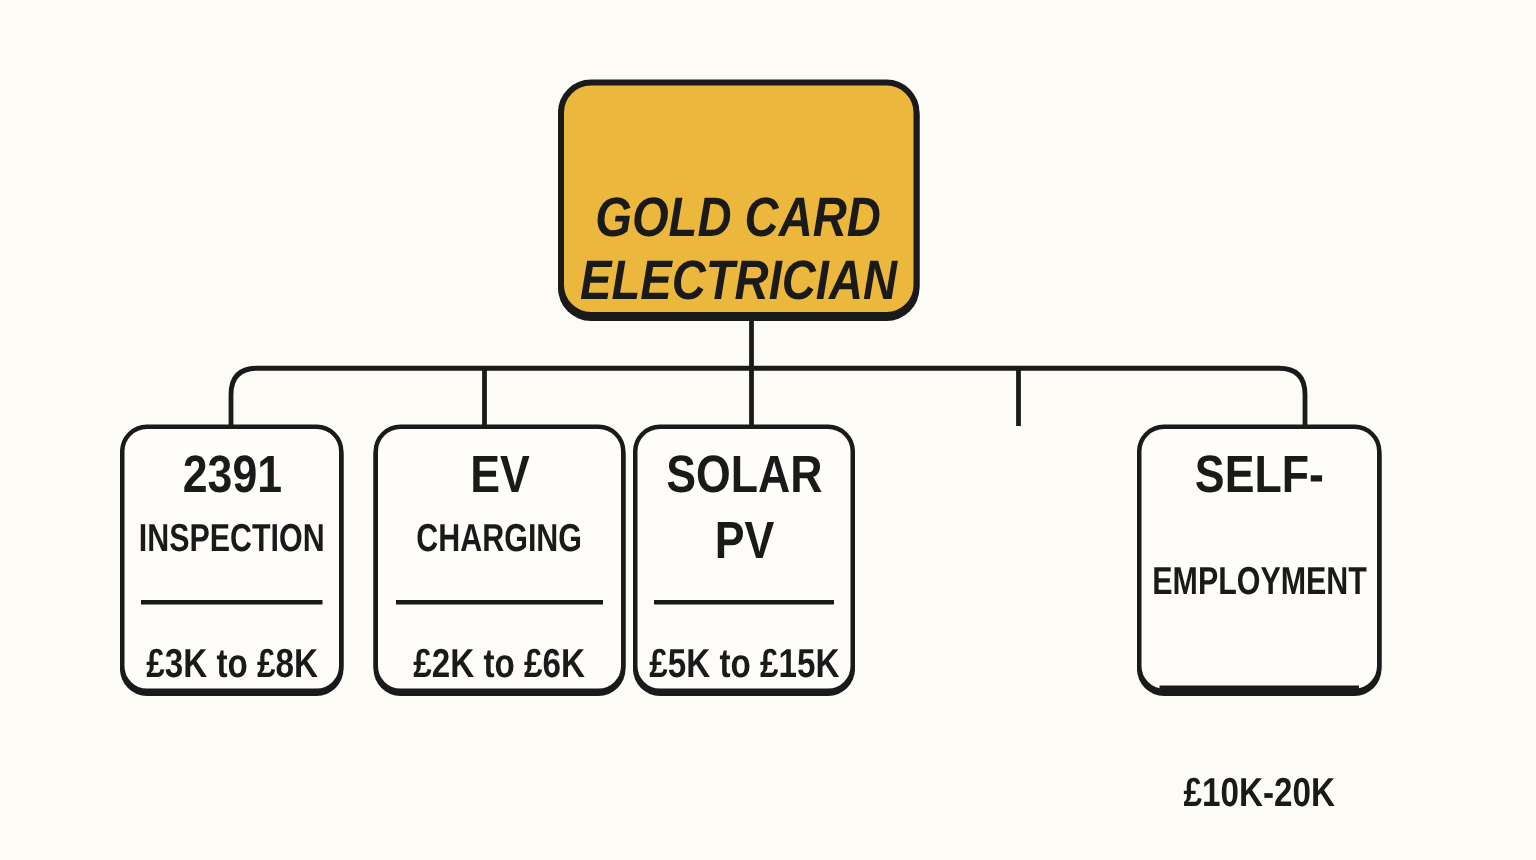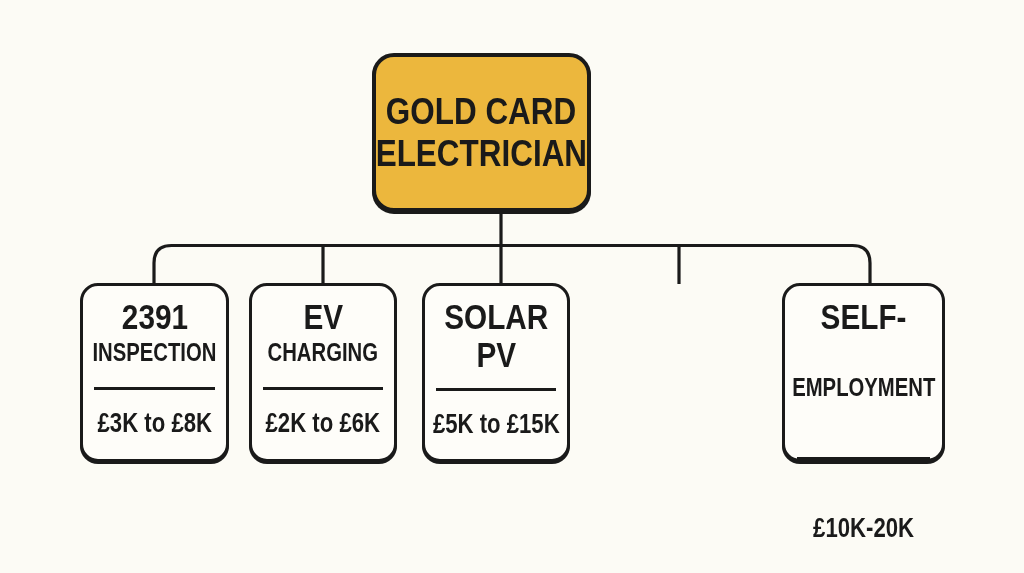--- a/index.html
+++ b/index.html
@@ -26,46 +26,48 @@
     box-sizing: border-box;
     border: 3px solid #1A1A1A;
     background: #FEFDF9;
     display: flex;
     flex-direction: column;
     align-items: center;
     text-align: center;
   }
   .root-node {
     left: 372px; top: 53px;
-    width: 219px; height: 159px;
+    width: 241px; height: 159px;
     border-radius: 22px;
     border-width: 4px;
     background: #ECB73D;
-    justify-content: center;
+    justify-content: flex-end;
     box-shadow: 0 2px 0 #1A1A1A;
+    font-style: italic;
   }
   .root-node .line {
     font-size: 37px;
     line-height: 42px;
     font-weight: 700;
     transform: scaleX(0.85);
     white-space: nowrap;
   }
   .branch-node {
     top: 283px;
     height: 179px;
     border-radius: 18px;
     padding-top: 12px;
     box-shadow: 0 2px 0 #1A1A1A;
+    justify-content: space-between;
   }
   .b1 { left: 80px;  width: 149px; }
-  .b2 { left: 249px; width: 148px; }
+  .b2 { left: 249px; width: 168px; }
   .b3 { left: 422px; width: 148px; }
   .b4 { left: 607px; width: 150px; }
-  .b5 { left: 782px; width: 163px; gap: 35px; }
+  .b5 { left: 758px; width: 163px; gap: 35px; }
 
   .title {
     font-size: 35px;
     line-height: 38px;
     font-weight: 700;
     transform: scaleX(0.85);
     white-space: nowrap;
   }
   .subtitle {
     font-size: 26px;

